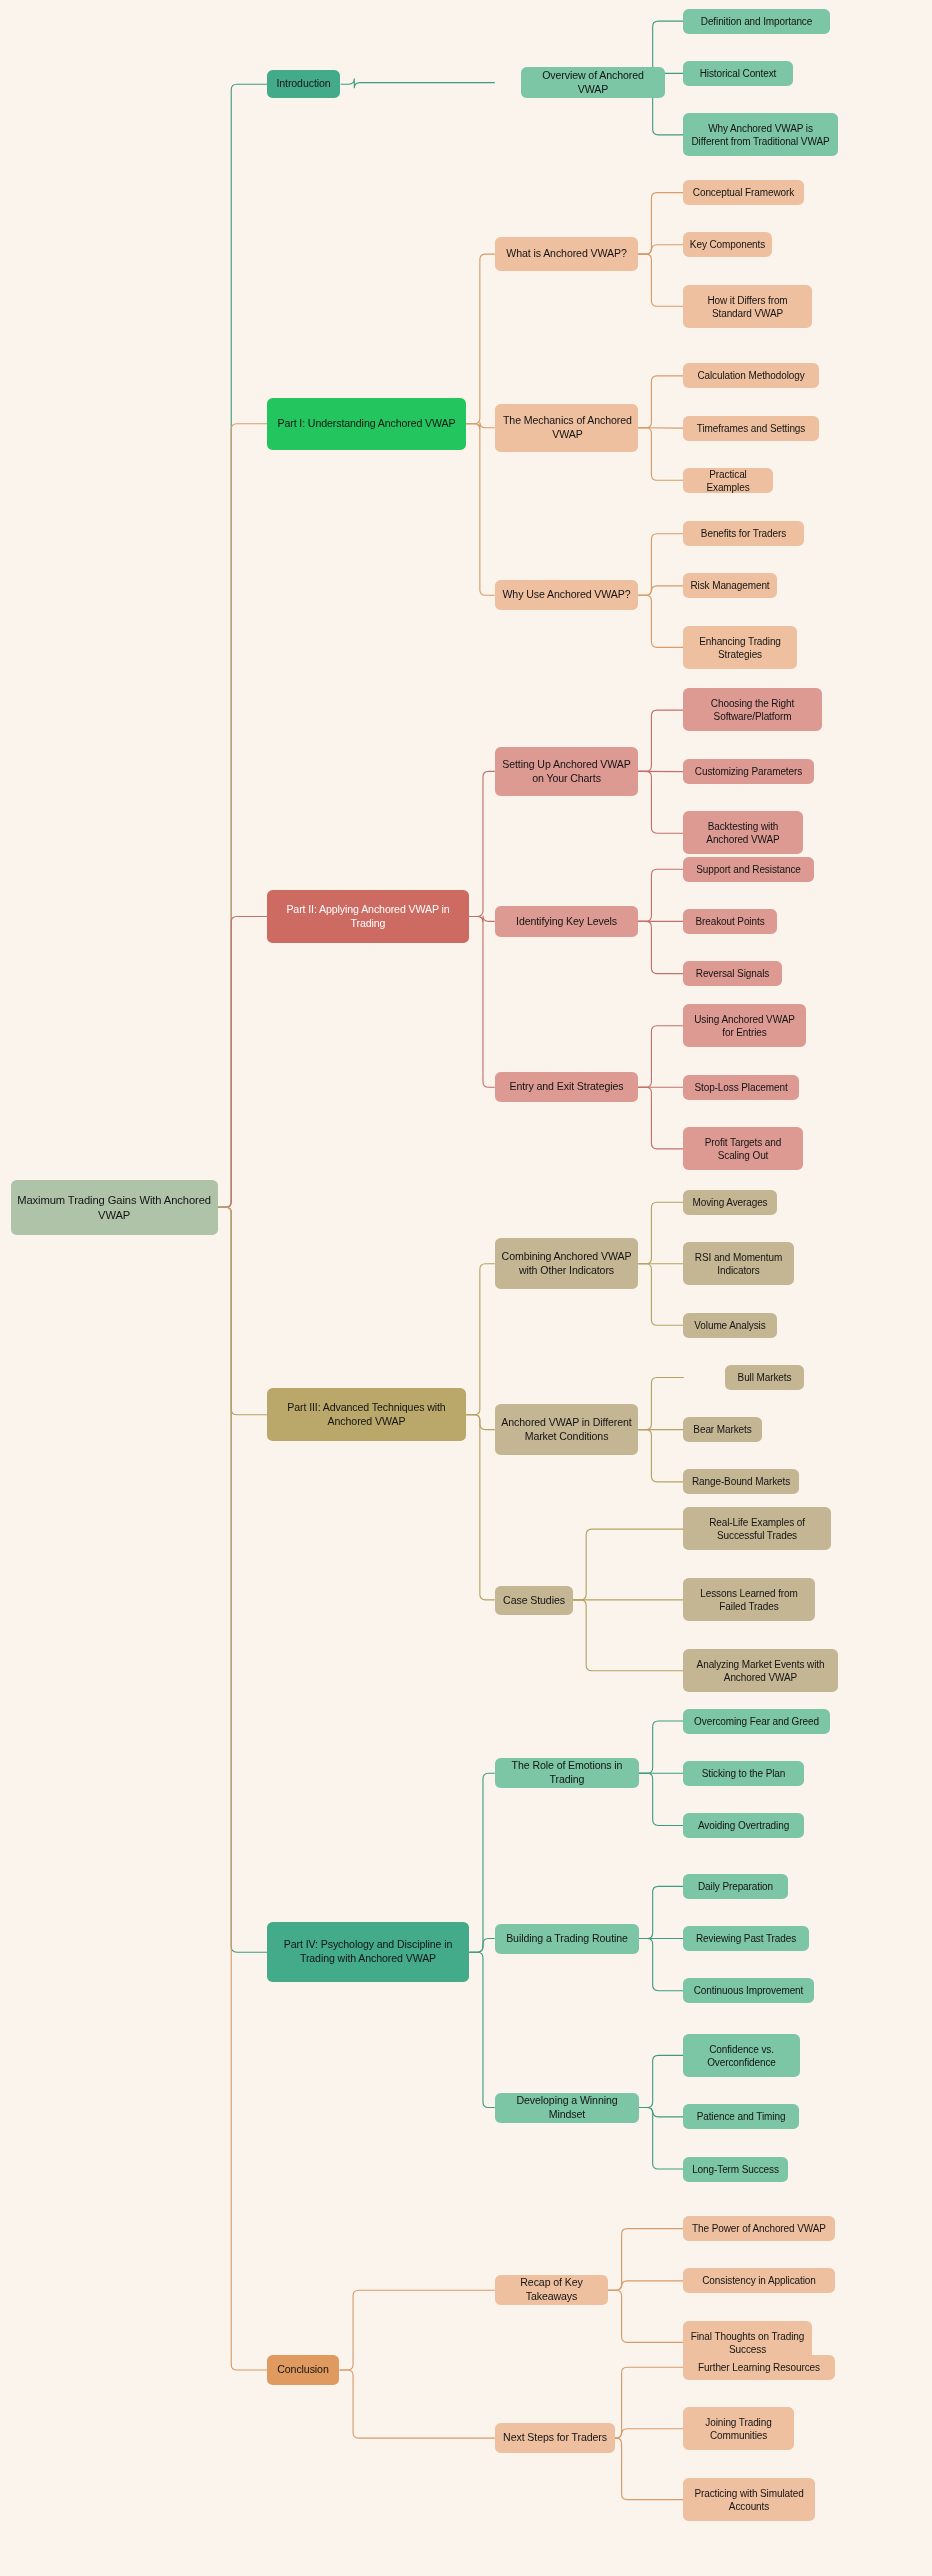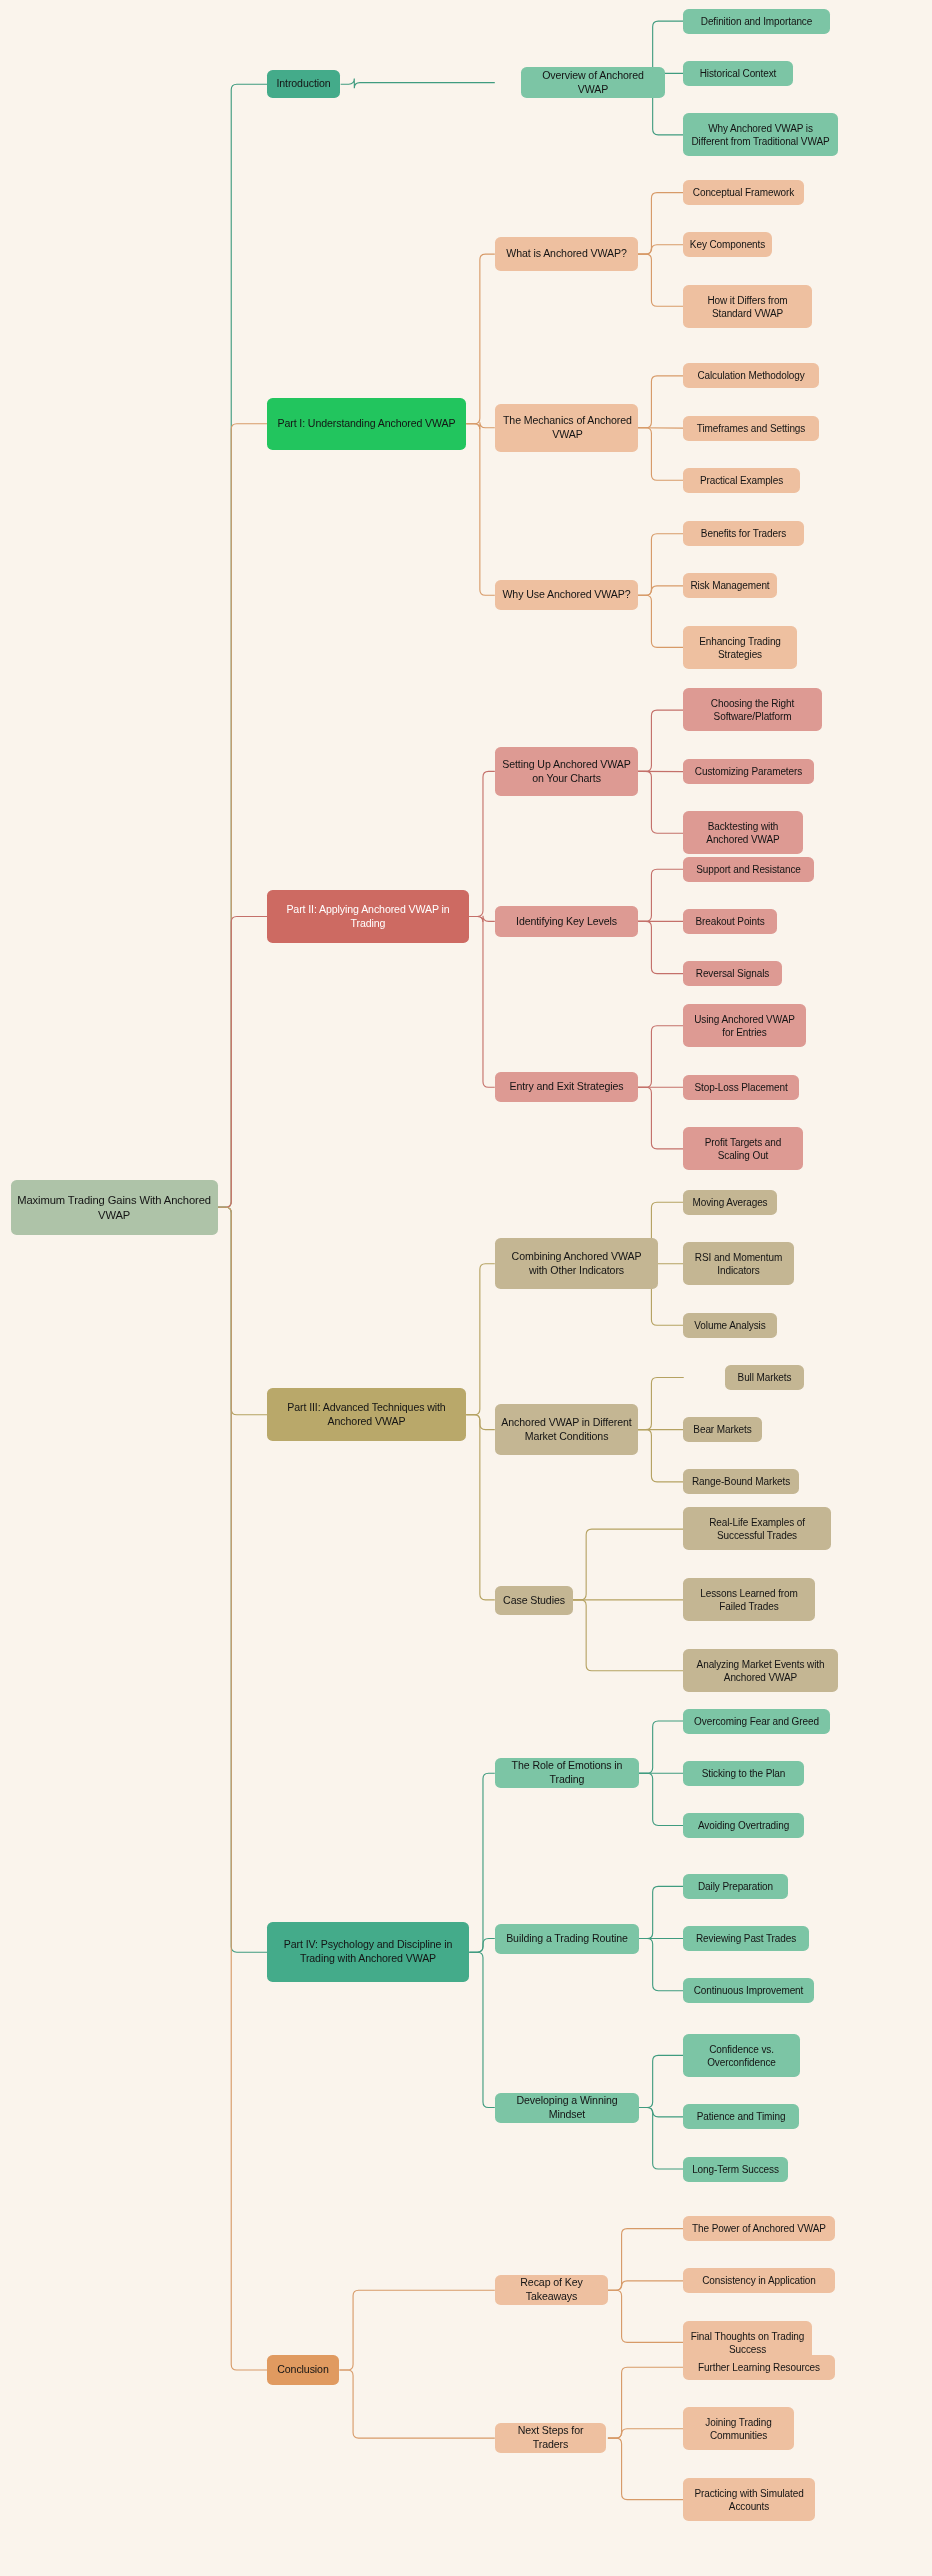--- a/index.html
+++ b/index.html
@@ -154,21 +154,21 @@
     </div>
     <div class="node lvl2" style="left: 495px; top: 404px; width: 143px; height: 48px; background: rgb(238, 192, 160); padding-left: 8px;">
       <span class="label">The Mechanics of Anchored VWAP</span>
     </div>
     <div class="node lvl3" style="left: 683px; top: 363px; width: 136px; height: 25px; background: rgb(238, 192, 160);">
       <span class="label">Calculation Methodology</span>
     </div>
     <div class="node lvl3" style="left: 683px; top: 416px; width: 136px; height: 25px; background: rgb(238, 192, 160);">
       <span class="label">Timeframes and Settings</span>
     </div>
-    <div class="node lvl3" style="left: 683px; top: 468px; width: 117px; height: 25px; background: rgb(238, 192, 160);">
+    <div class="node lvl3" style="left: 683px; top: 468px; width: 90px; height: 25px; background: rgb(238, 192, 160);">
       <span class="label">Practical Examples</span>
     </div>
     <div class="node lvl2" style="left: 495px; top: 580px; width: 143px; height: 30px; background: rgb(238, 192, 160);">
       <span class="label">Why Use Anchored VWAP?</span>
     </div>
     <div class="node lvl3" style="left: 683px; top: 521px; width: 121px; height: 25px; background: rgb(238, 192, 160);">
       <span class="label">Benefits for Traders</span>
     </div>
     <div class="node lvl3" style="left: 683px; top: 573px; width: 94px; height: 25px; background: rgb(238, 192, 160);">
       <span class="label">Risk Management</span>
@@ -211,21 +211,21 @@
     </div>
     <div class="node lvl3" style="left: 683px; top: 1075px; width: 116px; height: 25px; background: rgb(221, 154, 147);">
       <span class="label">Stop-Loss Placement</span>
     </div>
     <div class="node lvl3" style="left: 683px; top: 1127px; width: 120px; height: 43px; background: rgb(221, 154, 147);">
       <span class="label">Profit Targets and Scaling Out</span>
     </div>
     <div class="node lvl1" style="left: 267px; top: 1388px; width: 199px; height: 53px; background: rgb(185, 168, 106);">
       <span class="label">Part III: Advanced Techniques with Anchored VWAP</span>
     </div>
-    <div class="node lvl2" style="left: 495px; top: 1238px; width: 163px; height: 51px; background: rgb(196, 182, 147);">
+    <div class="node lvl2" style="left: 495px; top: 1238px; width: 143px; height: 51px; background: rgb(196, 182, 147);">
       <span class="label">Combining Anchored VWAP with Other Indicators</span>
     </div>
     <div class="node lvl3" style="left: 683px; top: 1190px; width: 94px; height: 25px; background: rgb(196, 182, 147);">
       <span class="label">Moving Averages</span>
     </div>
     <div class="node lvl3" style="left: 683px; top: 1242px; width: 111px; height: 43px; background: rgb(196, 182, 147);">
       <span class="label">RSI and Momentum Indicators</span>
     </div>
     <div class="node lvl3" style="left: 683px; top: 1313px; width: 94px; height: 25px; background: rgb(196, 182, 147);">
       <span class="label">Volume Analysis</span>
@@ -301,21 +301,21 @@
     </div>
     <div class="node lvl3" style="left: 683px; top: 2216px; width: 152px; height: 25px; background: rgb(238, 192, 160);">
       <span class="label">The Power of Anchored VWAP</span>
     </div>
     <div class="node lvl3" style="left: 683px; top: 2268px; width: 152px; height: 25px; background: rgb(238, 192, 160);">
       <span class="label">Consistency in Application</span>
     </div>
     <div class="node lvl3" style="left: 683px; top: 2321px; width: 129px; height: 43px; background: rgb(238, 192, 160);">
       <span class="label">Final Thoughts on Trading Success</span>
     </div>
-    <div class="node lvl2" style="left: 495px; top: 2423px; width: 111px; height: 30px; background: rgb(238, 192, 160);">
+    <div class="node lvl2" style="left: 495px; top: 2423px; width: 120px; height: 30px; background: rgb(238, 192, 160);">
       <span class="label">Next Steps for Traders</span>
     </div>
     <div class="node lvl3" style="left: 683px; top: 2355px; width: 152px; height: 25px; background: rgb(238, 192, 160);">
       <span class="label">Further Learning Resources</span>
     </div>
     <div class="node lvl3" style="left: 683px; top: 2407px; width: 111px; height: 43px; background: rgb(238, 192, 160);">
       <span class="label">Joining Trading Communities</span>
     </div>
     <div class="node lvl3" style="left: 683px; top: 2478px; width: 132px; height: 43px; background: rgb(238, 192, 160);">
       <span class="label">Practicing with Simulated Accounts</span>

